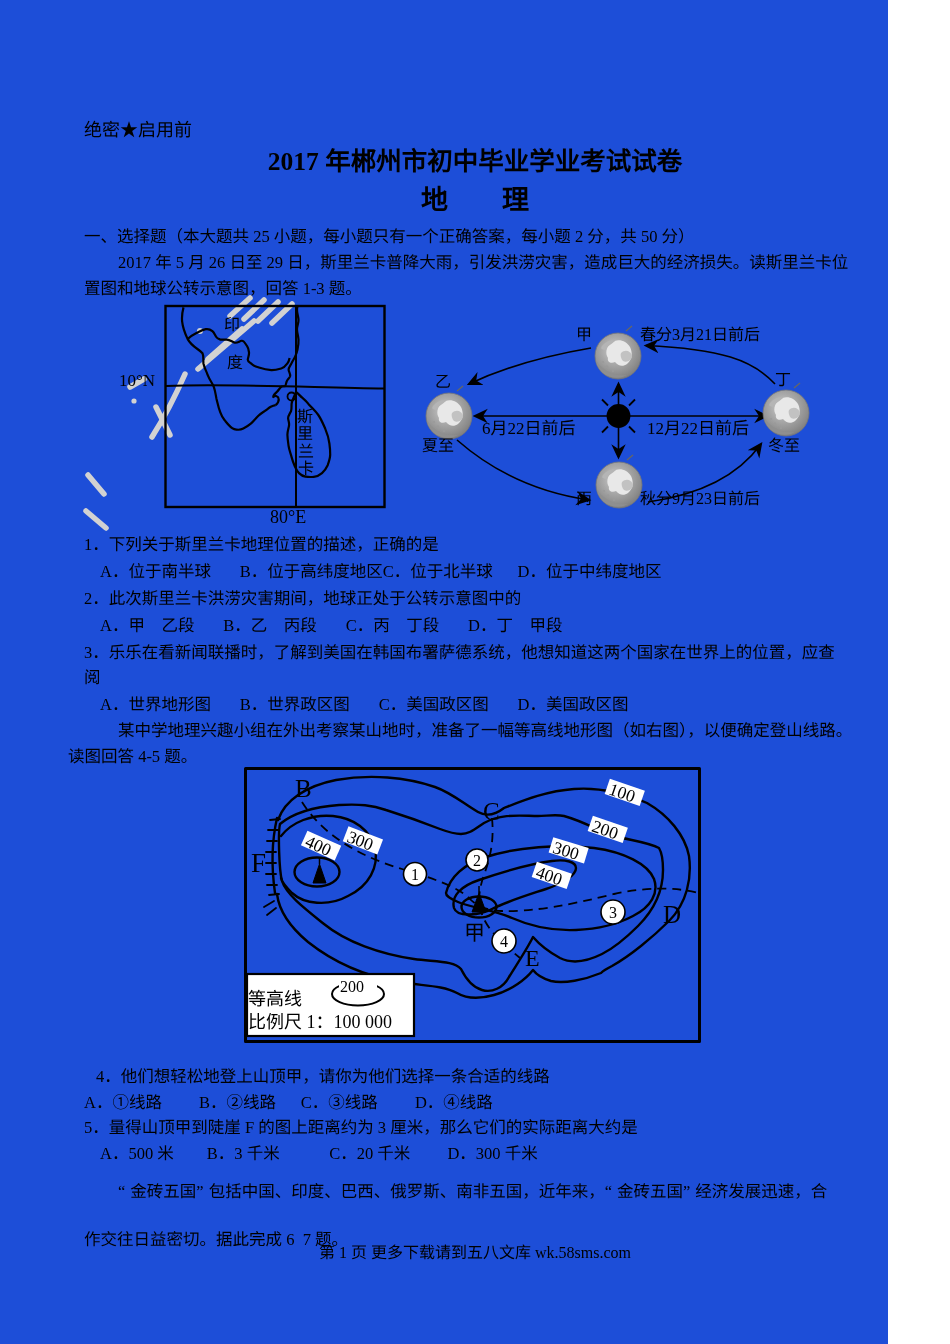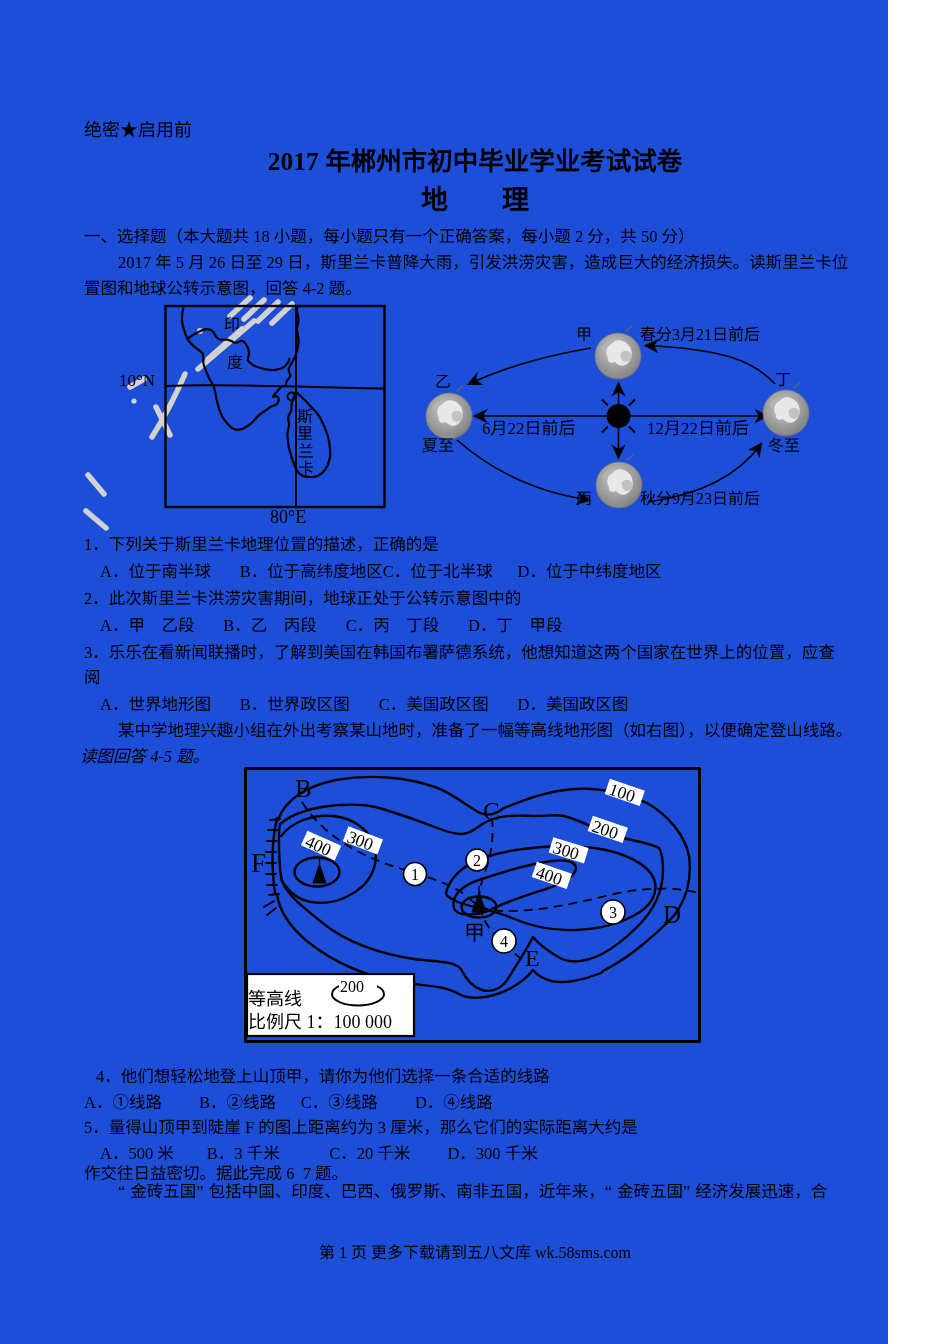--- a/index.html
+++ b/index.html
@@ -13,23 +13,23 @@
 svg text{font-family:"Liberation Serif",serif;}
 </style>
 </head>
 <body>
 <div class="page">
 
 <div class="t" style="left:84px;top:120px;font-size:18px;">绝密★启用前</div>
 <div class="t c b" style="top:147px;font-size:25.5px;">2017 年郴州市初中毕业学业考试试卷</div>
 <div class="t c b" style="top:184px;font-size:27px;">地　　理</div>
 
-<div class="t" style="left:84px;top:227px;">一、选择题（本大题共 18 小题，每小题只有一个正确答案，每小题 2 分，共 50 分）</div>
+<div class="t" style="left:84px;top:227px;">一、选择题（本大题共 25 小题，每小题只有一个正确答案，每小题 2 分，共 50 分）</div>
 <div class="t" style="left:118px;top:253px;">2017 年 5 月 26 日至 29 日，斯里兰卡普降大雨，引发洪涝灾害，造成巨大的经济损失。读斯里兰卡位</div>
-<div class="t" style="left:84px;top:279px;">置图和地球公转示意图，回答 4-2 题。</div>
+<div class="t" style="left:84px;top:279px;">置图和地球公转示意图，回答 1-3 题。</div>
 
 <svg id="fig1" style="left:100px;top:295px;" width="300" height="240" viewBox="0 0 300 240">
 <g stroke="#000" fill="none">
 
 <g stroke="#d2d2d2" stroke-width="5.5" stroke-linecap="round">
 <path d="M150,3 L130,21"></path>
 <path d="M164,5 L144,24"></path>
 <path d="M178,7 L158,26"></path>
 <path d="M192,9 L172,28"></path>
 <path d="M154,26 L98,74"></path>
@@ -129,21 +129,21 @@
 </svg>
 
 <div class="t" style="left:84px;top:535px;">1．下列关于斯里兰卡地理位置的描述，正确的是</div>
 <div class="t" style="left:100px;top:562px;">A．位于南半球　   B．位于高纬度地区C．位于北半球　  D．位于中纬度地区</div>
 <div class="t" style="left:84px;top:589px;">2．此次斯里兰卡洪涝灾害期间，地球正处于公转示意图中的</div>
 <div class="t" style="left:100px;top:616px;">A．甲　乙段　   B．乙　丙段　   C．丙　丁段　   D．丁　甲段</div>
 <div class="t" style="left:84px;top:643px;">3．乐乐在看新闻联播时，了解到美国在韩国布署萨德系统，他想知道这两个国家在世界上的位置，应查</div>
 <div class="t" style="left:84px;top:668px;">阅</div>
 <div class="t" style="left:100px;top:695px;">A．世界地形图　   B．世界政区图　   C．美国政区图　   D．美国政区图</div>
 <div class="t" style="left:118px;top:721px;">某中学地理兴趣小组在外出考察某山地时，准备了一幅等高线地形图（如右图），以便确定登山线路。</div>
-<div class="t" style="left:80px;top:747px;font-style:italic;">读图回答 4-5 题。</div>
+<div class="t" style="left:68px;top:747px;">读图回答 4-5 题。</div>
 
 <svg id="fig3" style="left:240px;top:760px;" width="470" height="290" viewBox="0 0 470 290">
 <g stroke="#000" fill="none" stroke-linejoin="round" stroke-linecap="round">
 <rect x="5.5" y="8.5" width="454" height="273" stroke-width="3"></rect>
 
 <path d="M37,58 C32,80 31,105 35,133" stroke-width="2.4"></path>
 <g stroke-width="1.8">
 <line x1="30" y1="60" x2="40" y2="59"></line>
           <line x1="28" y1="70" x2="38" y2="70"></line>
 <line x1="27" y1="81" x2="37" y2="81"></line>
@@ -246,16 +246,16 @@
 <text x="8" y="245" font-size="18">等高线</text>
 <text x="8" y="268" font-size="18">比例尺 1：100 000</text>
 </g>
 </svg>
 
 <div class="t" style="left:96px;top:1067px;">4．他们想轻松地登上山顶甲，请你为他们选择一条合适的线路</div>
 <div class="t" style="left:84px;top:1093px;">A．①线路　　 B．②线路　  C．③线路　　 D．④线路</div>
 <div class="t" style="left:84px;top:1118px;">5．量得山顶甲到陡崖 F 的图上距离约为 3 厘米，那么它们的实际距离大约是</div>
 <div class="t" style="left:100px;top:1144px;">A．500 米　　B．3 千米　　　C．20 千米　　 D．300 千米</div>
 <div class="t" style="left:118px;top:1170px;margin-top:12px;"><span style="padding-right:5px">“</span>金砖五国<span style="padding-right:5px">”</span>包括中国、印度、巴西、俄罗斯、南非五国，近年来，<span style="padding-right:5px">“</span>金砖五国<span style="padding-right:5px">”</span>经济发展迅速，合</div>
-<div class="t" style="left:84px;top:1164px;">作交往日益密切。据此完成 6  7 题。</div>
+<div class="t" style="left:84px;top:1230px;">作交往日益密切。据此完成 6  7 题。</div>
 
 <div class="t c" style="top:1243px;font-size:16px;">第 1 页 更多下载请到五八文库 wk.58sms.com</div>
 </div>
 
 </body></html>

